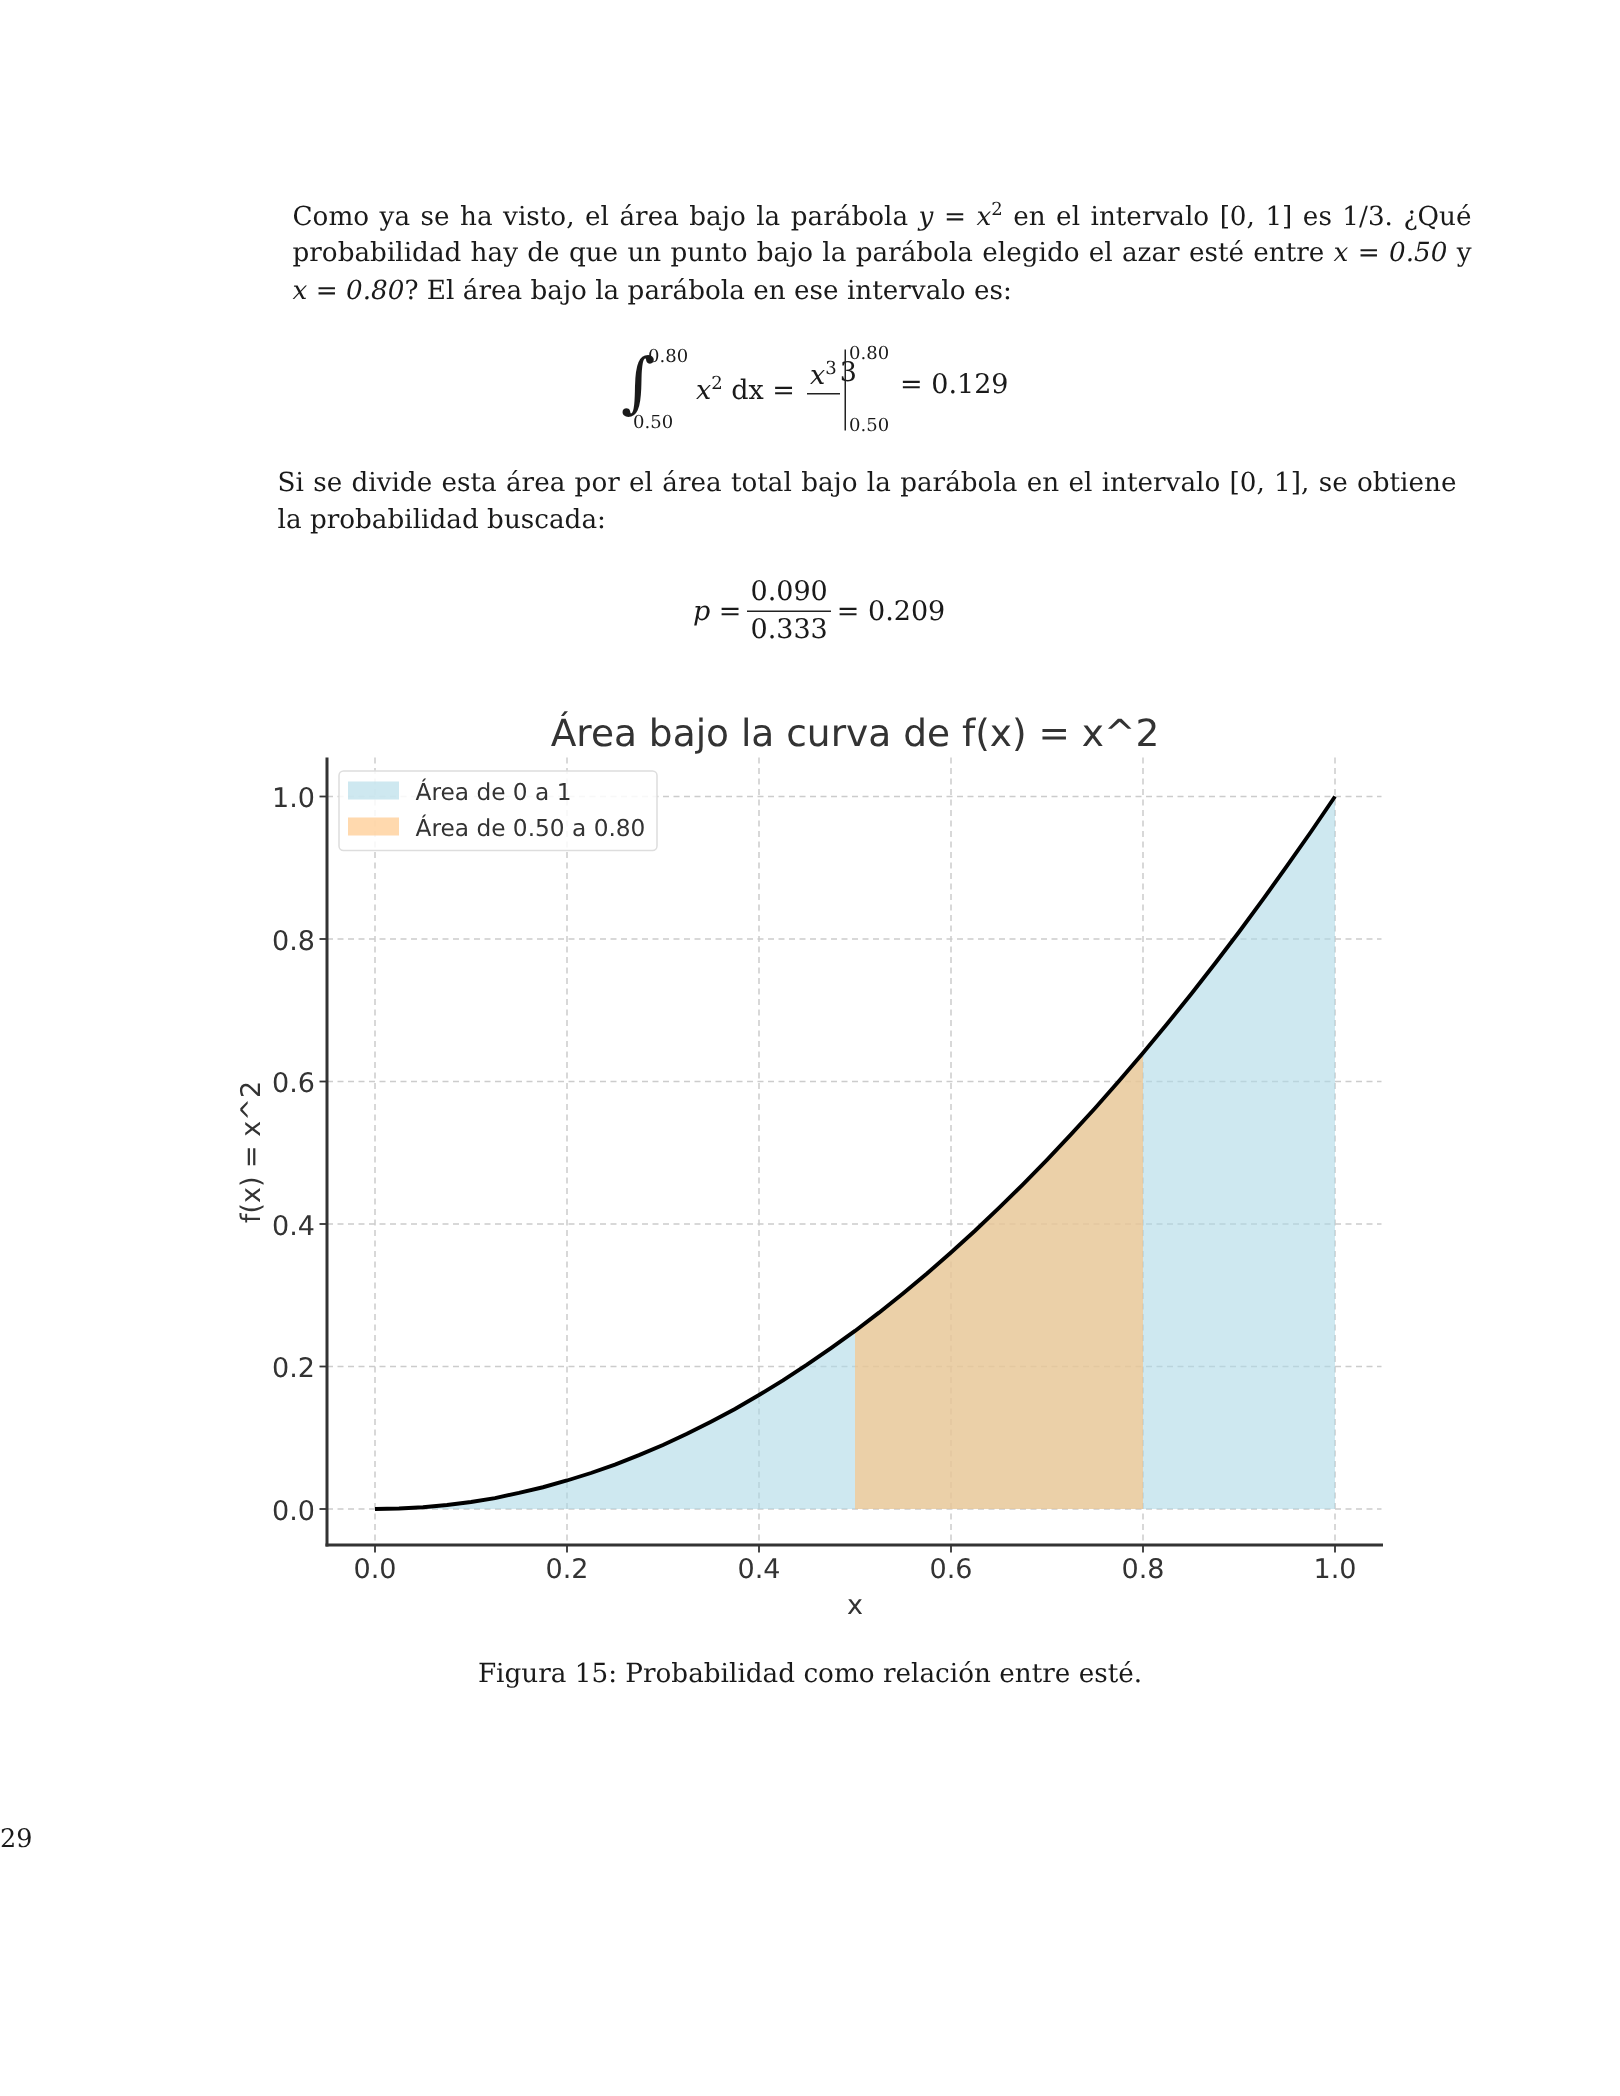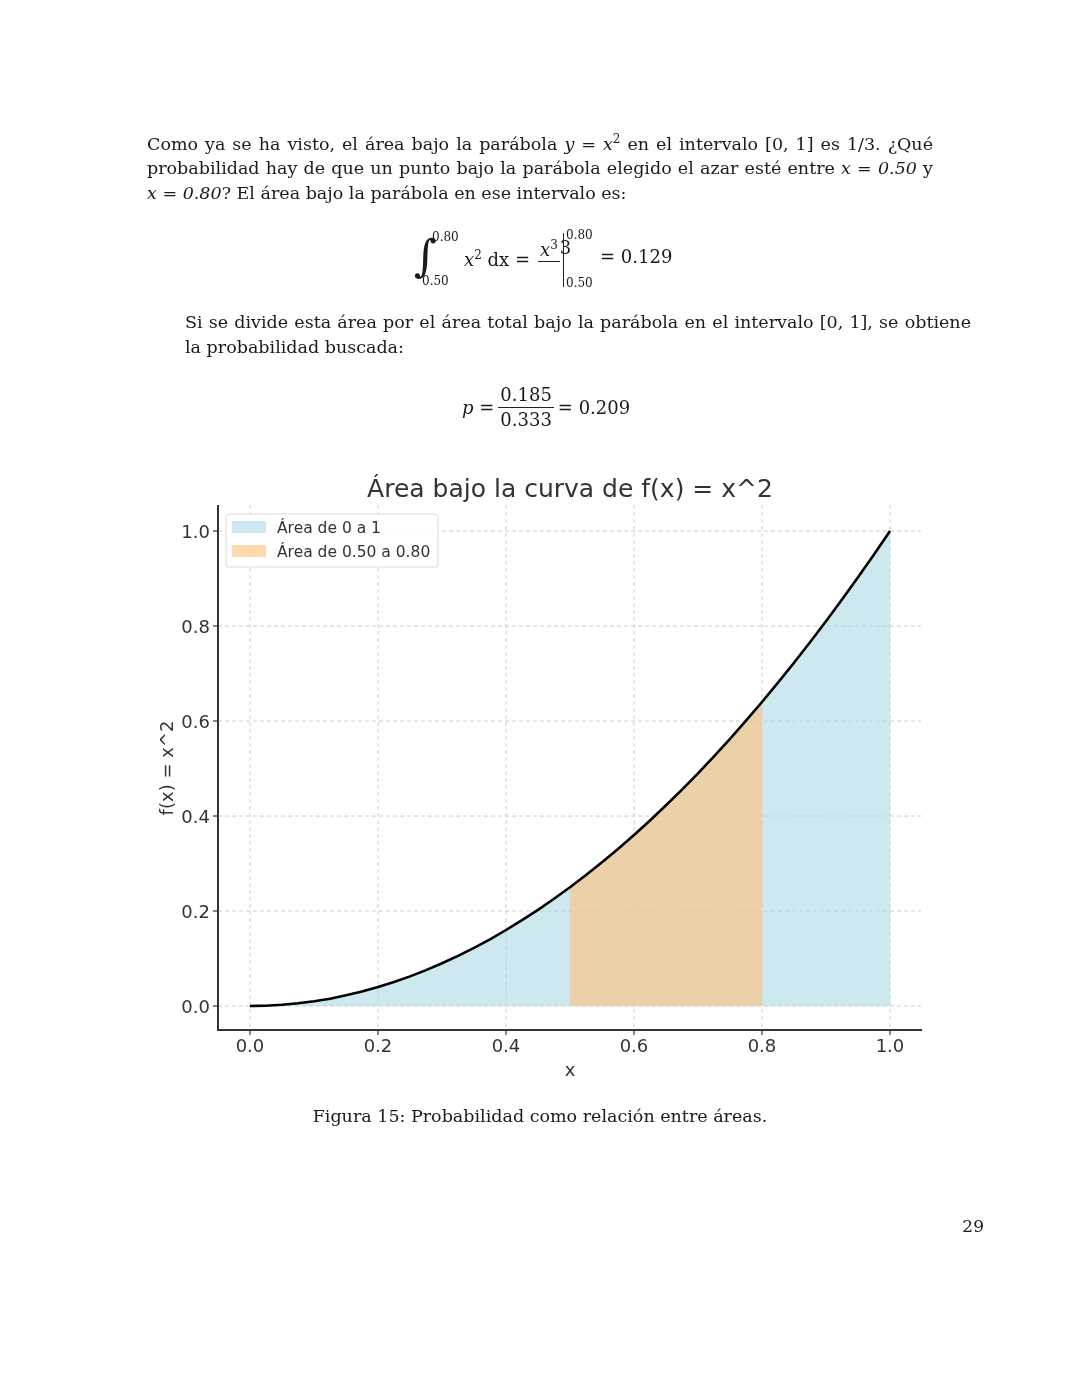--- a/index.html
+++ b/index.html
@@ -7,27 +7,27 @@
          font-family: "DejaVu Serif", "Liberation Serif", serif; color: #1a1a1a; }
   .para { position: absolute; left: 147px; width: 786px; font-size: 17.5px; line-height: 24.5px;
           text-align: justify; text-align-last: left; }
   .para i { font-style: italic; }
   .eq { position: absolute; font-size: 18px; }
   .eq i { font-style: italic; }
   .frac { display: inline-flex; flex-direction: column; align-items: center; vertical-align: middle; margin: 0 4px; }
   .frac .num { border-bottom: 1px solid #222; padding: 0 2px 1px; line-height: 22px; }
   .frac .den { line-height: 22px; padding-top: 1px; }
   .caption { position: absolute; left: 0; width: 1080px; top: 1106px; text-align: center; font-size: 17.5px; }
-  .pagenum { position: absolute; left: 0; width: 984px; top: 1216px; text-align: right; font-size: 17px; }
+  .pagenum { position: absolute; left: 0; width: 984px; top: 1216px; text-align: left; font-size: 17px; }
   svg text { font-family: "DejaVu Sans", sans-serif; }
 </style>
 </head>
 <body>
 
-<div class="para" style="top:127px;">
+<div class="para" style="top:127px;margin-left:48px;">
   <span>Como ya se ha visto, el área bajo la parábola </span><i>y = x</i><sup style="font-size:12px;">2</sup><span> en el intervalo [0, 1] es 1/3. ¿Qué probabilidad hay de que un punto bajo la parábola elegido el azar esté entre </span><i>x = 0.50</i><span> y </span><i>x = 0.80</i><span>? El área bajo la parábola en ese intervalo es:</span>
 </div>
 
 <div class="eq" style="left:412px; top:228px; width:270px; height:66px;">
   <span style="position:absolute; left:2px; top:2px; font-size:44px; font-style:italic;">∫</span>
   <span style="position:absolute; left:20px; top:2px; font-size:12px;">0.80</span>
   <span style="position:absolute; left:10px; top:46px; font-size:12px;">0.50</span>
   <span style="position:absolute; left:52px; top:20px;"><i>x</i><sup style="font-size:12px;">2</sup><span> dx = </span></span>
   <span style="position:absolute; left:126px; top:6px; display:flex; align-items:center;">
     <span style="border-bottom:1px solid #222; padding:0 2px; line-height:22px;"><i>x</i><sup style="font-size:12px;">3</sup></span>
@@ -39,21 +39,21 @@
   <span style="position:absolute; left:188px; top:18px;">= 0.129</span>
 </div>
 
 <div class="para" style="top:310px;margin-left:38px;">
   <span>Si se divide esta área por el área total bajo la parábola en el intervalo [0, 1], se obtiene la probabilidad buscada:</span>
 </div>
 
 <div class="eq" style="left:462px; top:384px; display:flex; align-items:center;">
   <i>p =</i>
   <span class="frac">
-    <span class="num">0.185</span>
+    <span class="num">0.090</span>
     <span class="den">0.333</span>
   </span>
   <span>= 0.209</span>
 </div>
 
 <svg style="position:absolute; left:0; top:0;" width="1080" height="1397" viewBox="0 0 1080 1397">
 
   <text x="570" y="497" text-anchor="middle" font-size="25" fill="#333333">Área bajo la curva de f(x) = x^2</text>
 
   <g stroke="#cccccc" stroke-width="1" stroke-dasharray="4,3">
@@ -119,15 +119,15 @@
 
   <g>
     <rect x="226" y="514" width="212" height="53" rx="3" fill="#ffffff" fill-opacity="0.85" stroke="#dddddd" stroke-width="1"></rect>
     <rect x="232" y="521" width="34" height="12" fill="#add8e6" fill-opacity="0.6"></rect>
     <text x="277" y="533" font-size="15.5" fill="#333333">Área de 0 a 1</text>
     <rect x="232" y="545" width="34" height="12" fill="#ffc078" fill-opacity="0.6"></rect>
     <text x="277" y="557" font-size="15.5" fill="#333333">Área de 0.50 a 0.80</text>
   </g>
 </svg>
 
-<div class="caption">Figura 15: Probabilidad como relación entre áreas.</div>
+<div class="caption">Figura 15: Probabilidad como relación entre esté.</div>
 
 <div class="pagenum">29</div>
 
 </body></html>

